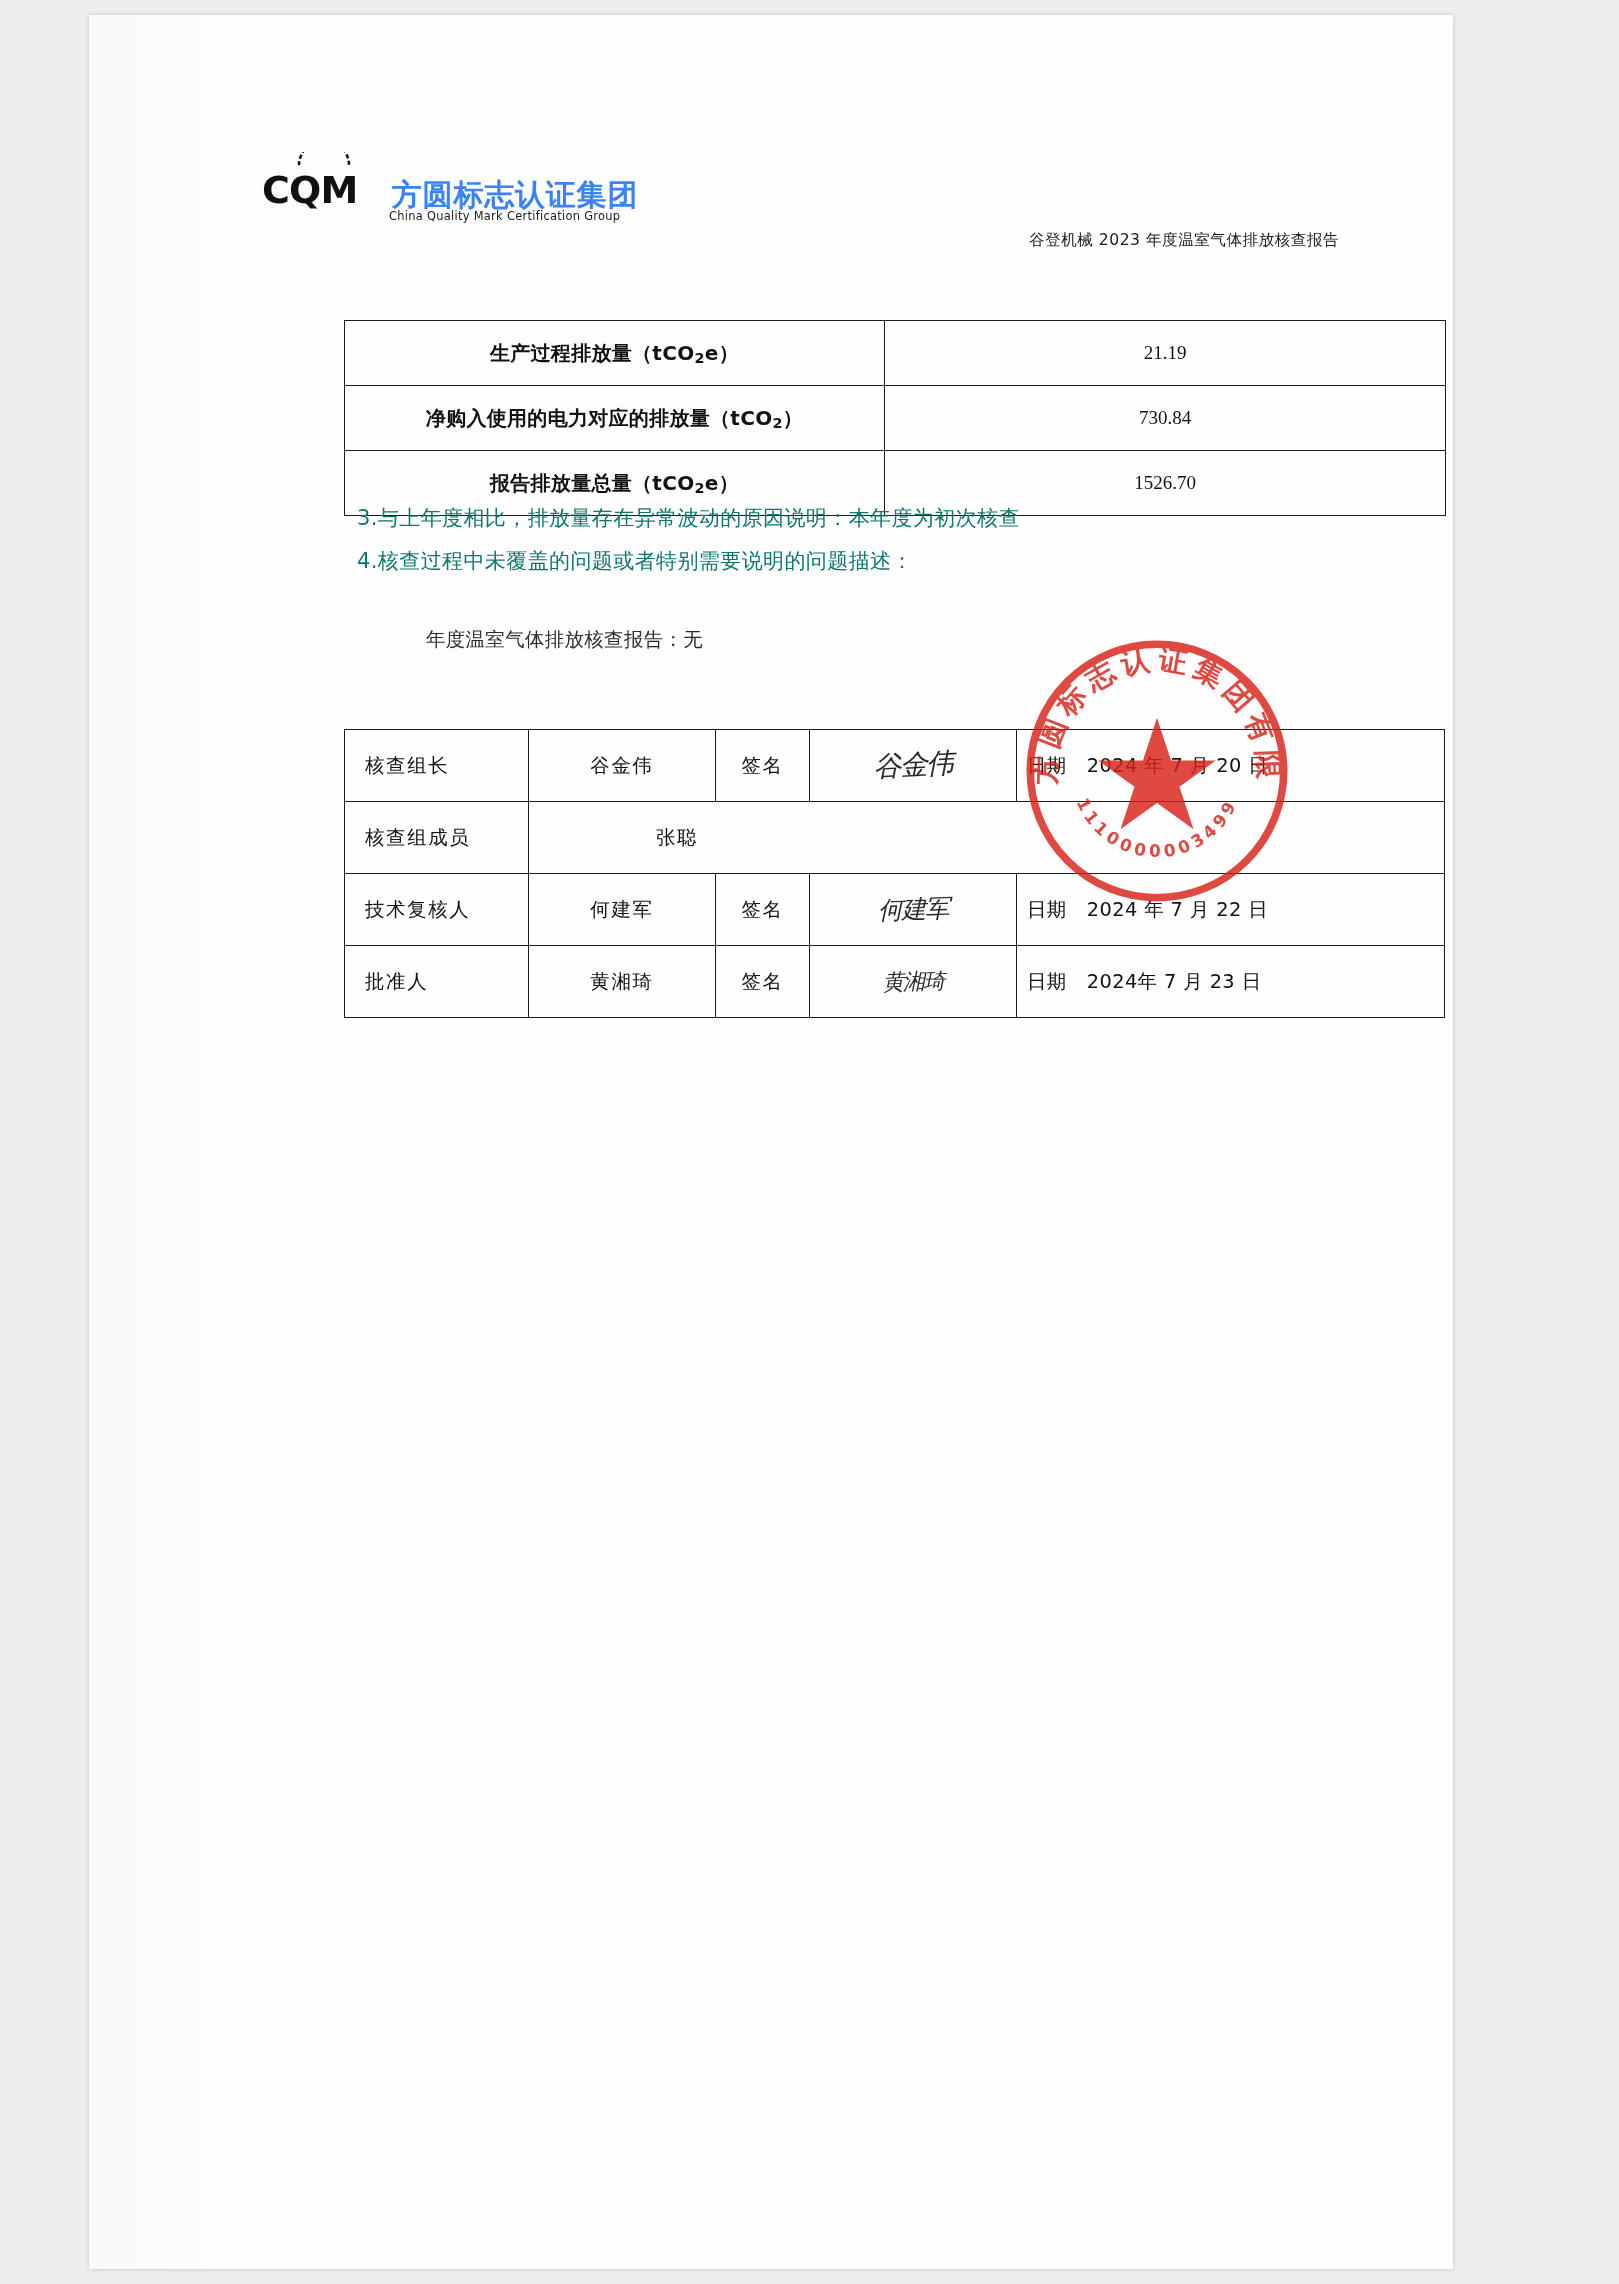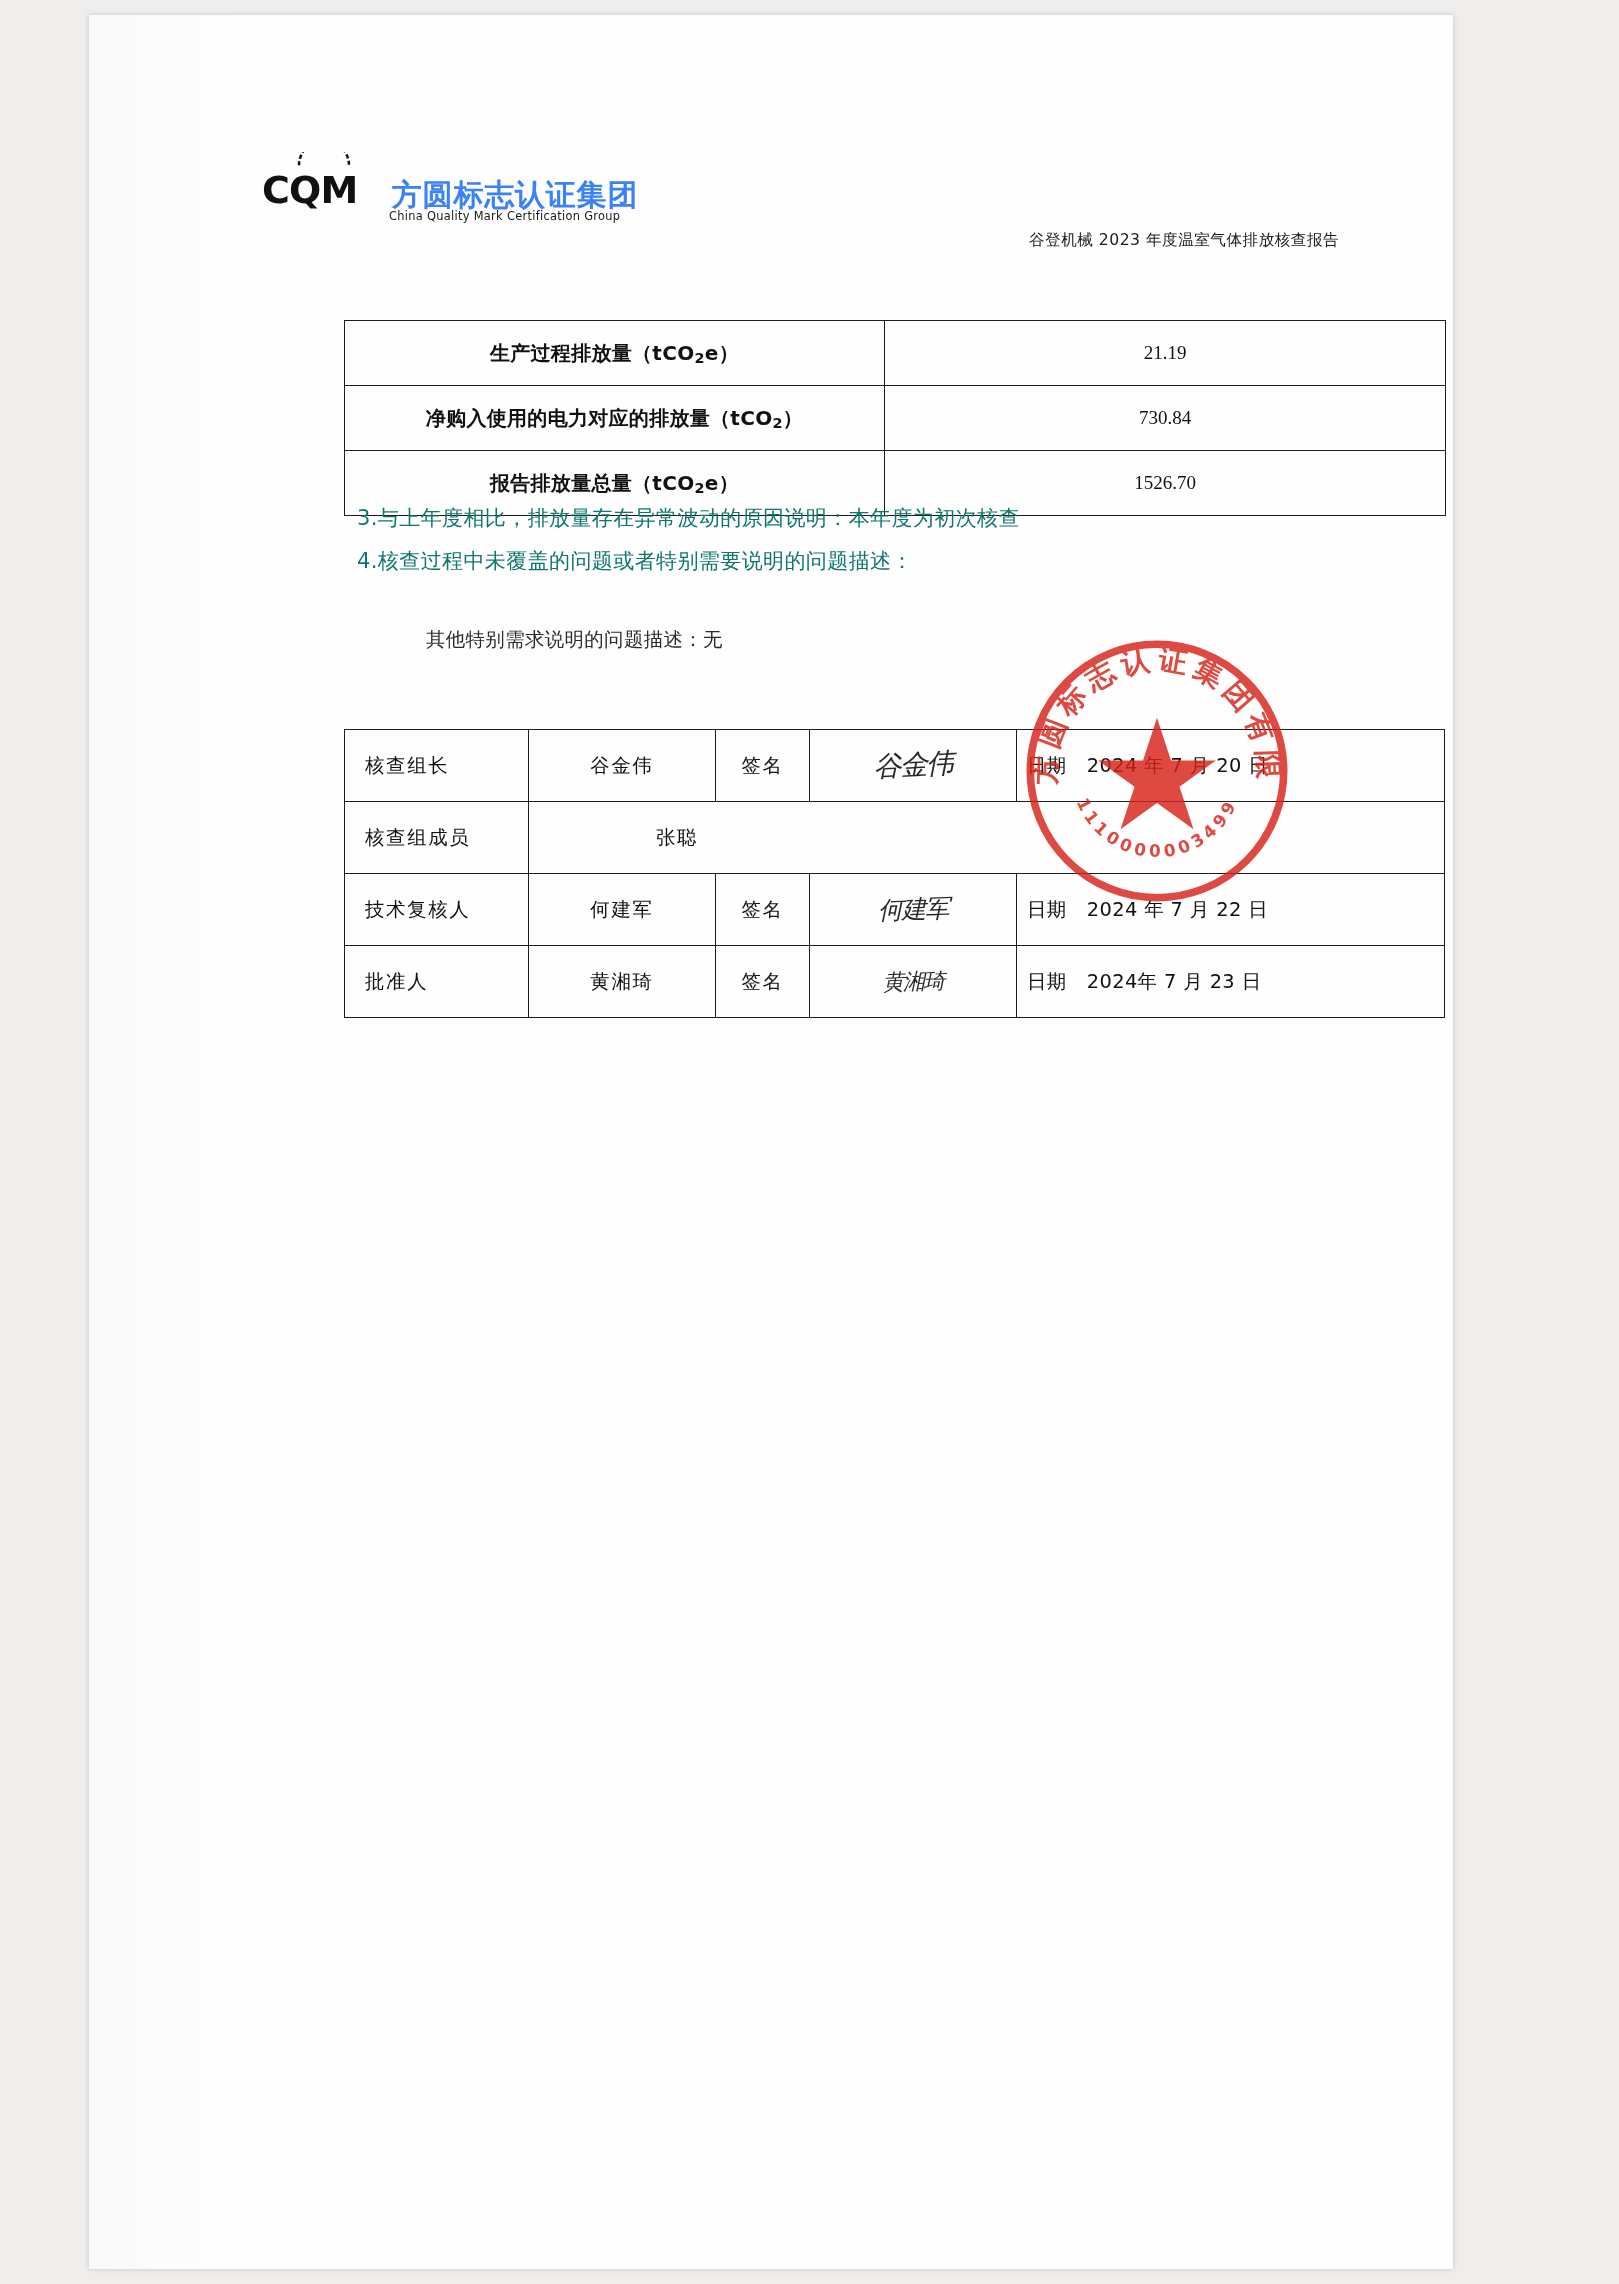--- a/index.html
+++ b/index.html
@@ -252,21 +252,21 @@
       </tr>
       <tr>
         <td class="lbl">报告排放量总量（tCO<sub>2</sub>e）</td>
         <td class="val">1526.70</td>
       </tr>
     </tbody>
   </table>
 
   <div class="para p3">3.与上年度相比，排放量存在异常波动的原因说明：本年度为初次核查</div>
   <div class="para p4">4.核查过程中未覆盖的问题或者特别需要说明的问题描述：</div>
-  <div class="para p5">其他特别需求说明的问题描述：无</div>
+  <div class="para p5">年度温室气体排放核查报告：无</div>
 
   <table class="tbl t2">
     <colgroup>
       <col style="width:184px">
       <col style="width:187px">
       <col style="width:94px">
       <col style="width:207px">
       <col style="width:428px">
     </colgroup>
     <tbody>

